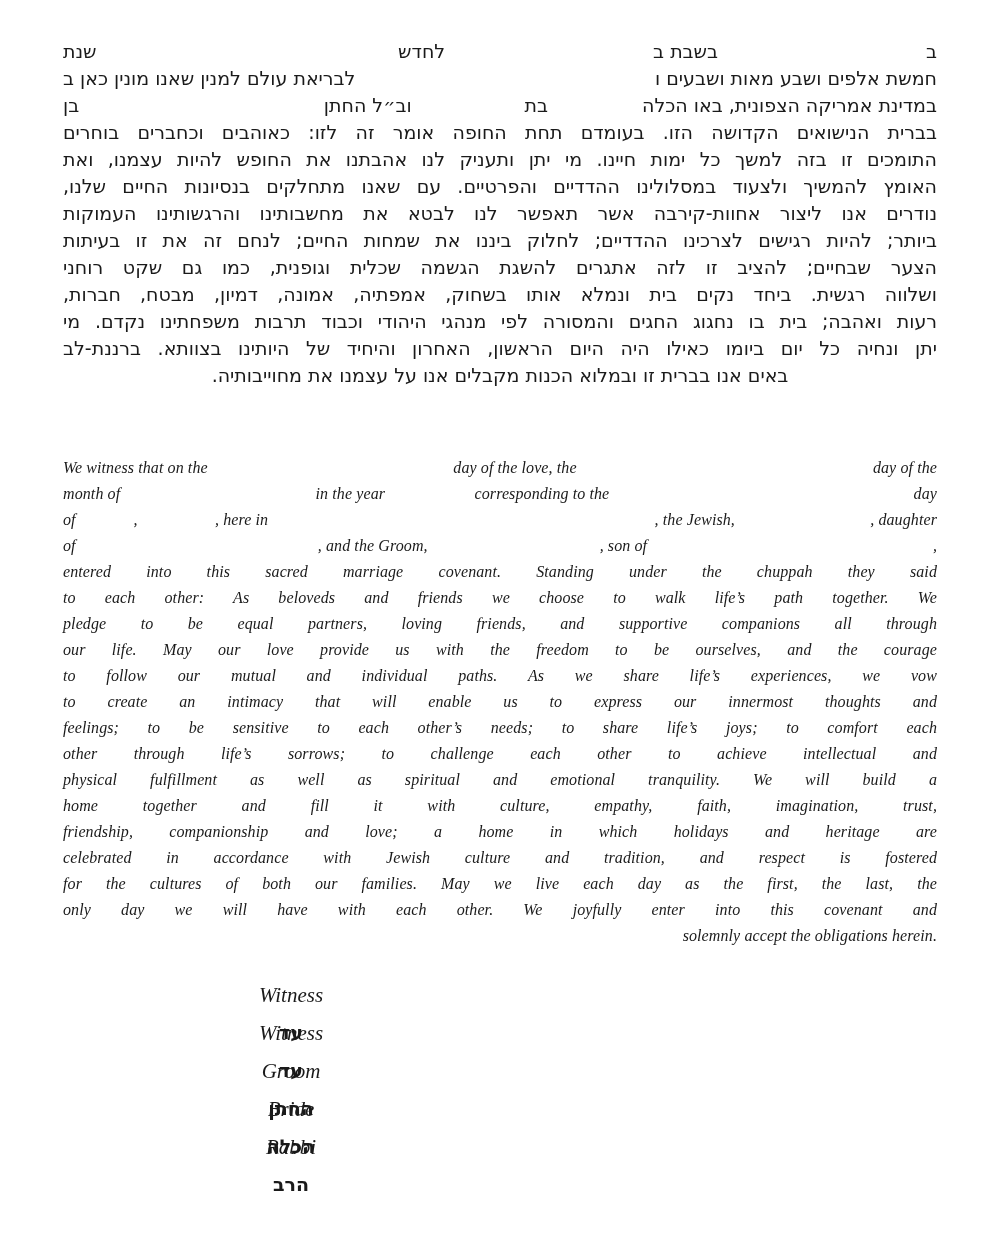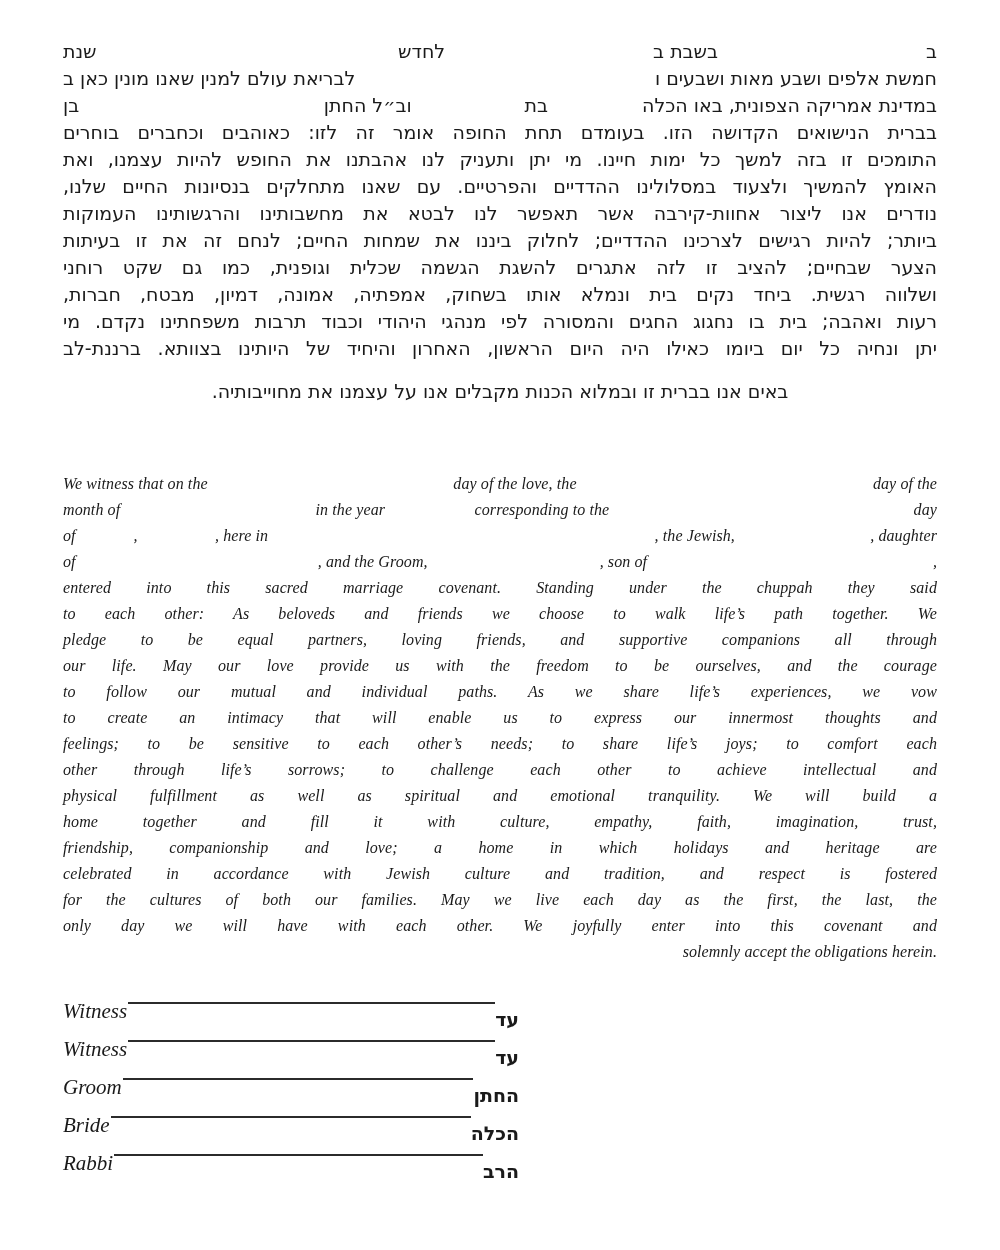--- a/index.html
+++ b/index.html
@@ -22,32 +22,32 @@
     margin-top: 66px;
     font-family: "Liberation Serif", "DejaVu Serif", serif;
     font-style: italic;
     font-size: 16px;
     line-height: 26px;
     letter-spacing: 0.1px;
   }
 
   .tline { min-height: 1em; }
   .tline.justify { text-align: justify; text-align-last: justify; }
-  .tline.center  { text-align: center; margin-top: 16px; }
+  .tline.center  { text-align: center; }
   .tline.left    { text-align: right; }
   .tline.flexline { display: flex; align-items: baseline; }
   .tline.flexline .seg { white-space: nowrap; }
   .tline.flexline .gap { display: inline-block; }
 
   
   .signatures {
     margin-top: 36px;
     width: 456px;
   }
-  .sig-row { display: flex; align-items: flex-start; height: 38px; }
+  .sig-row { display: flex; align-items: center; height: 38px; flex-direction: column; }
   .sig-label {
     font-family: "Liberation Serif", "DejaVu Serif", serif;
     font-style: italic;
     font-size: 21px;
     line-height: 1;
     padding-bottom: 2px;
   }
   .sig-line {
     flex: 1;
     border-bottom: 2px solid #2b2b2b;

